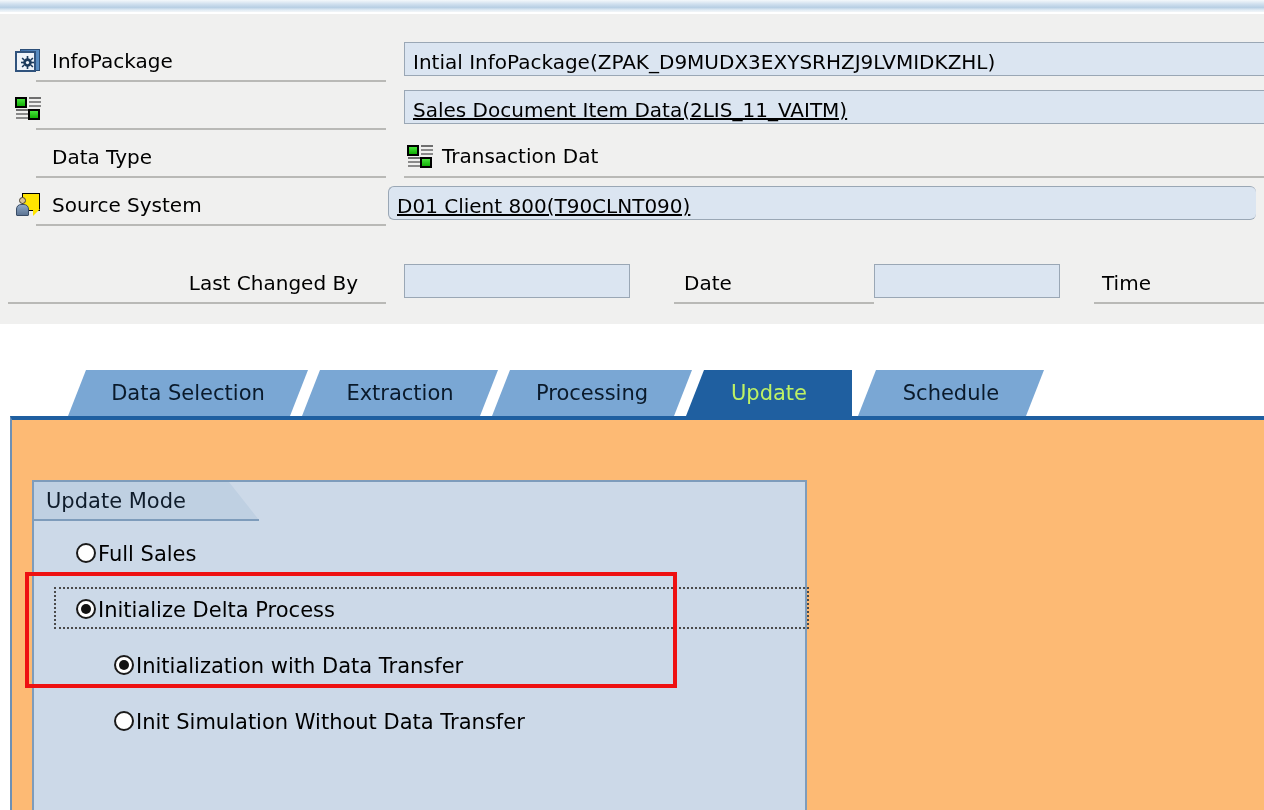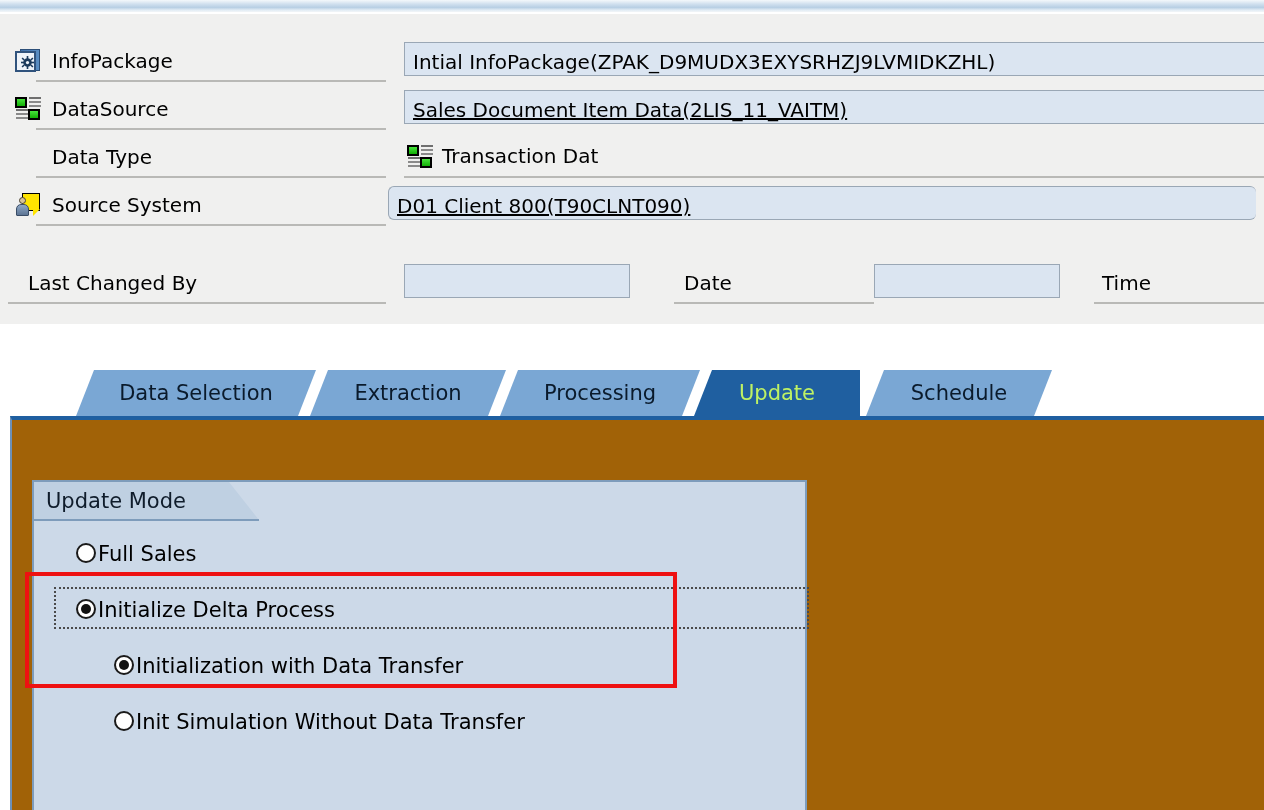--- a/index.html
+++ b/index.html
@@ -61,21 +61,21 @@
     position: absolute;
     left: 44px;
     top: 5px;
     width: 340px;
     height: 32px;
     font-size: 20px;
     color: #000;
     line-height: 32px;
     white-space: nowrap;
   }
-  .row-label.flush { left: 20px; }
+  .row-label.flush { left: 10px; text-align: right; }
 
   .label-underline {
     position: absolute;
     left: 28px;
     top: 40px;
     width: 350px;
     height: 2px;
     background: #b9b9b6;
   }
   .label-underline.flush { left: 0px; width: 378px; }
@@ -165,21 +165,21 @@
   .ico-src .body {
     position: absolute; left: 2px; top: 13px; width: 13px; height: 12px;
     background: linear-gradient(to bottom,#8fa8c6,#5d7594);
     border: 1px solid #394c66; border-radius: 5px 5px 1px 1px;
     box-sizing: border-box;
   }
 
   
   #tab-strip {
     position: absolute;
-    left: 8px;
+    left: 0;
     top: 370px;
     width: 1081px;
     height: 46px;
   }
   .tab {
     position: absolute;
     top: 0;
     height: 46px;
     color: #0a1a2b;
     font-size: 21px;
@@ -197,21 +197,21 @@
   }
   .tab .tab-label { display: block; padding: 0 4px; }
 
   
   #tab-panel {
     position: absolute;
     left: 10px;
     top: 416px;
     width: 1254px;
     height: 394px;
-    background: #a16207;
+    background: #fdba74;
     border-top: 4px solid #1f5fa0;
     border-left: 2px solid #6d90b5;
     box-sizing: border-box;
   }
 
   
   #group-update-mode {
     position: absolute;
     left: 20px;
     top: 60px;
@@ -353,21 +353,20 @@
             <i></i>
           </span>
         <span class="lines l2">
             <i></i>
             <i></i>
             <i></i>
           </span>
         <span class="gbox g2"></span>
       </span>
     </div>
-    <div class="row-label">DataSource</div>
     <div class="label-underline"></div>
     <div class="field-box" style="left:396px; width:868px;">
       <span class="field-text link">Sales Document Item Data(2LIS_11_VAITM)</span>
     </div>
   </div>
 
   <div class="form-row" style="top:122px">
     <div class="row-label">Data Type</div>
     <div class="label-underline"></div>
     <div class="row-icon" style="left:398px; top:7px;">

